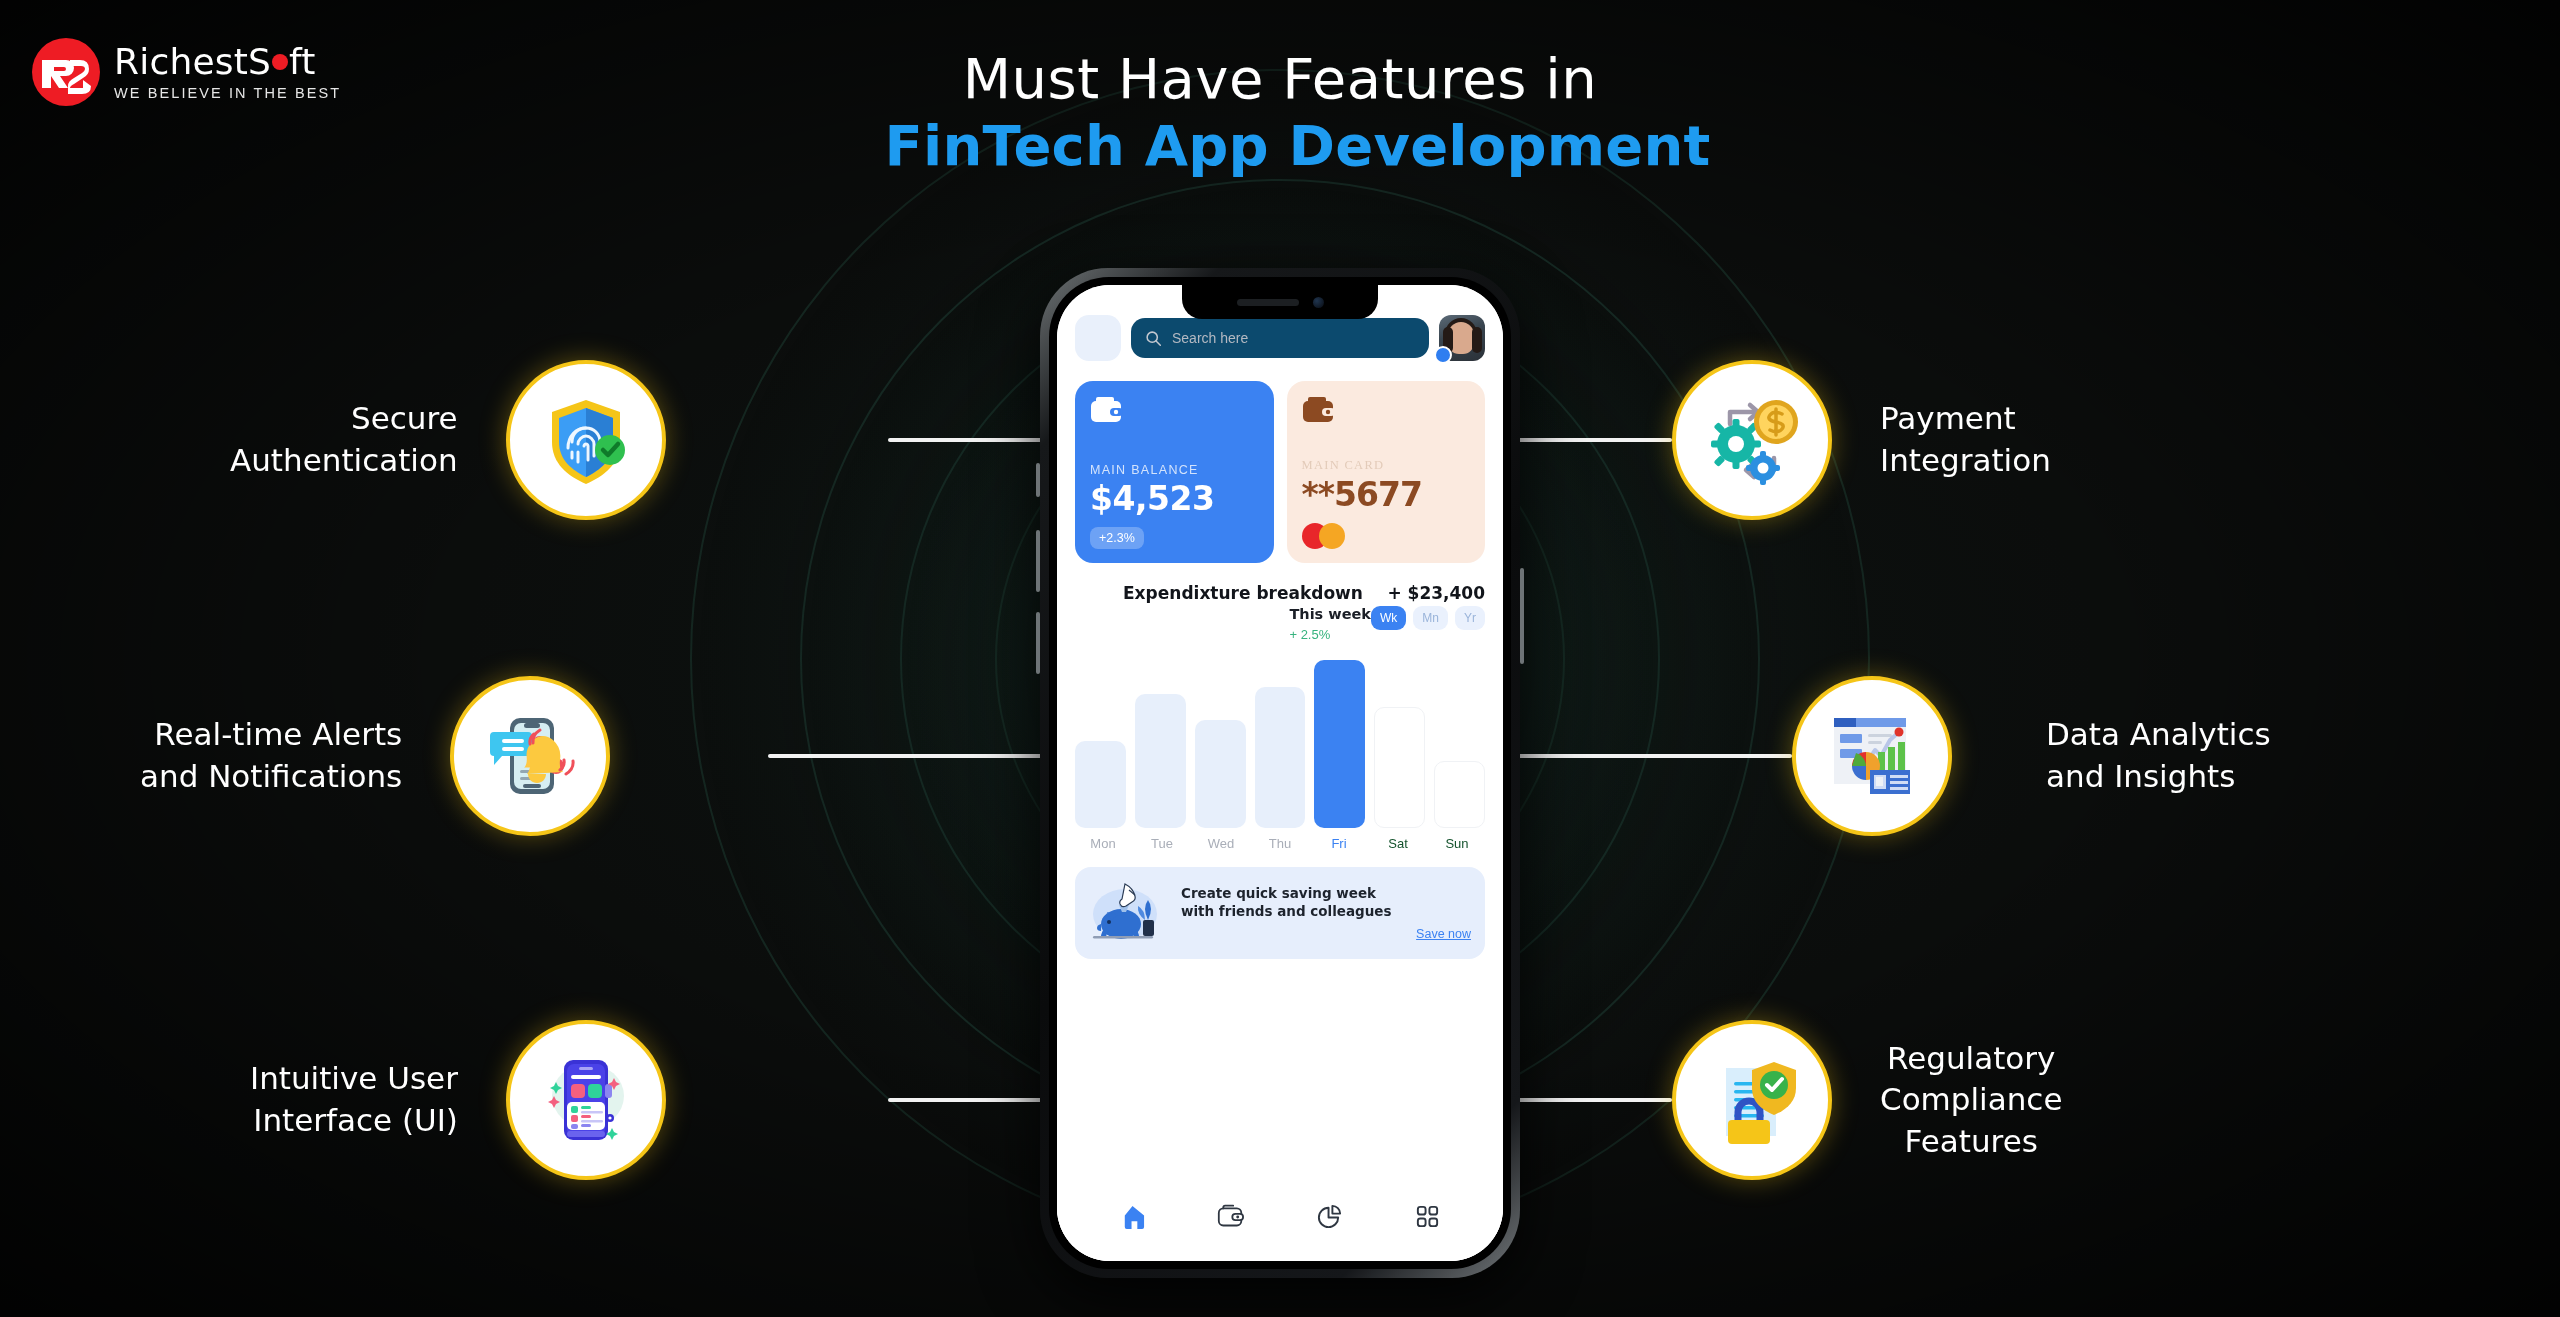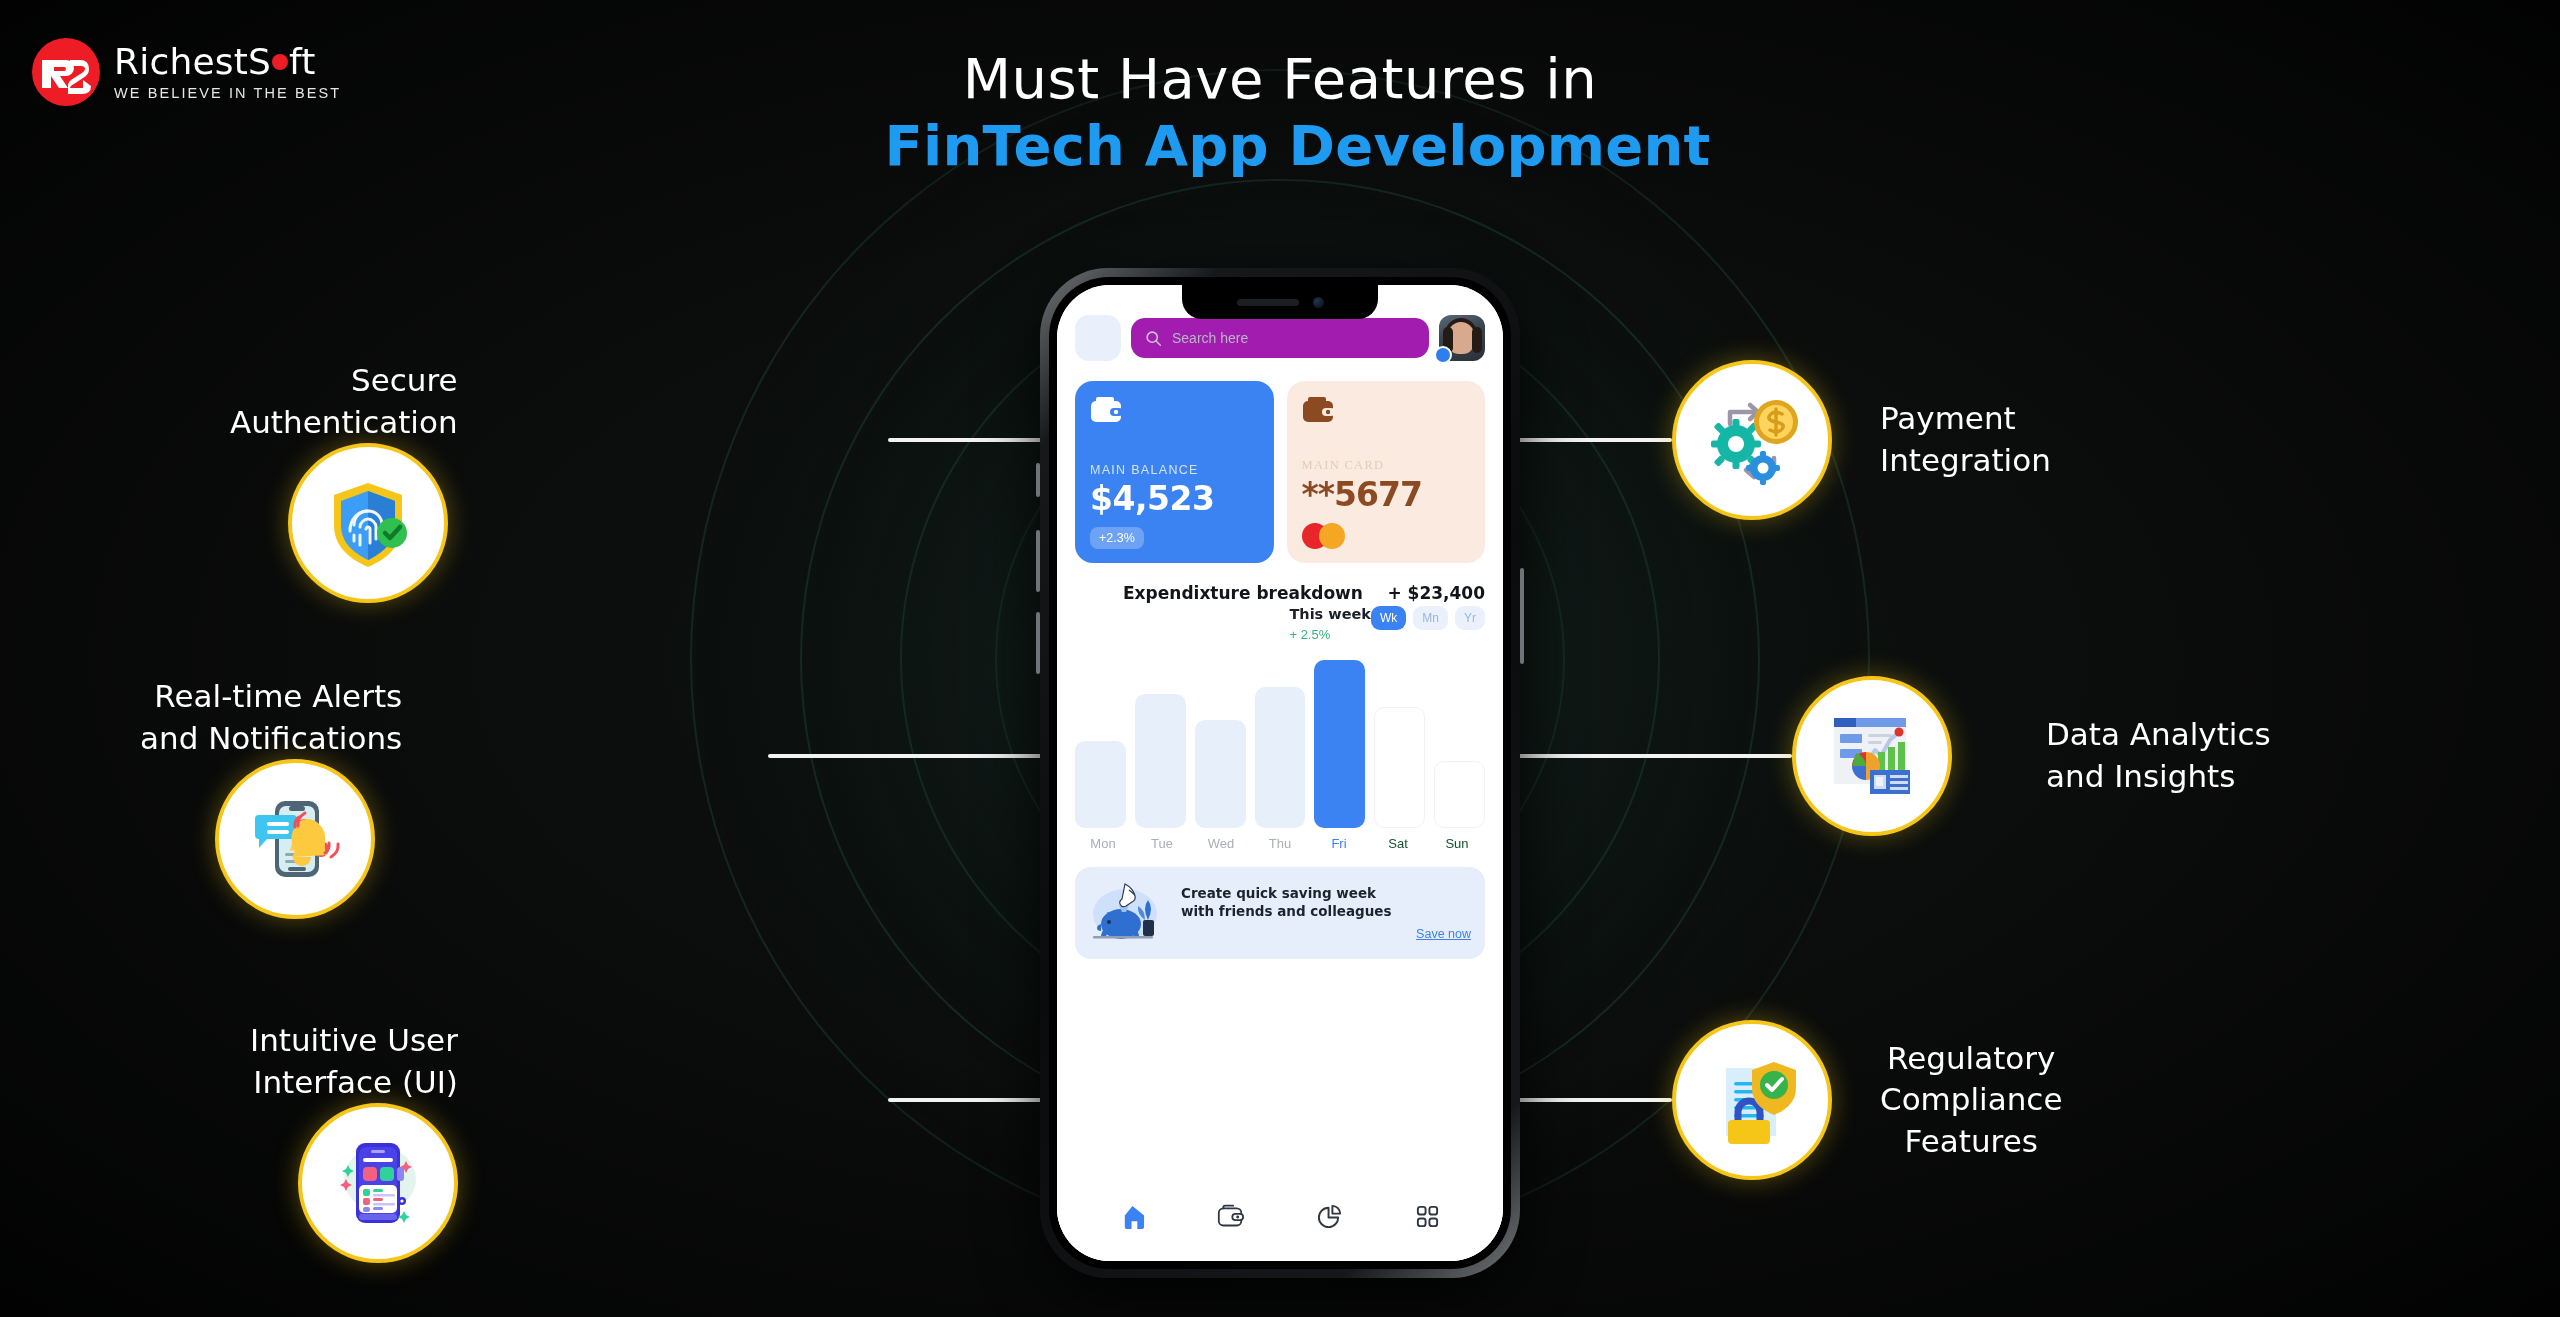--- a/index.html
+++ b/index.html
@@ -54,21 +54,21 @@
   
   .feature { position:absolute; display:flex; align-items:center; z-index:5; }
   .feature .badge {
     width:160px; height:160px; border-radius:50%; background:#ffffff;
     border:4px solid #f5c518; flex:0 0 auto;
     display:flex; align-items:center; justify-content:center;
     box-shadow:0 0 26px rgba(245,197,24,.35);
   }
   .feature .label { font-size:31px; color:#ffffff; line-height:1.34; white-space:nowrap;
                     font-family:"DejaVu Sans", sans-serif; font-weight:400; }
-  .feature.left  { flex-direction:column; }
+  .feature.left  { flex-direction:row; }
   .feature.left  .label { text-align:right; margin-right:48px; order:-1; }
   .feature.right .label { text-align:left;  margin-left:48px; }
   .feature.center-label .label { text-align:center; }
 
   
   #phone {
     position:absolute; left:1040px; top:268px; width:480px; height:1010px; z-index:6;
   }
   #phone .frame {
     position:absolute; inset:0; border-radius:68px;
@@ -94,21 +94,21 @@
   #phone .side { position:absolute; background:#6e7477; border-radius:3px; }
   #phone .side.s1 { left:-4px; top:195px; width:4px; height:34px; }
   #phone .side.s2 { left:-4px; top:262px; width:4px; height:62px; }
   #phone .side.s3 { left:-4px; top:344px; width:4px; height:62px; }
   #phone .side.s4 { right:-4px; top:300px; width:4px; height:96px; }
 
   
   .app { position:absolute; inset:0; background:#fff; padding:22px 18px 0; }
   .app-top { display:flex; align-items:center; gap:10px; height:46px; margin-top:8px; }
   .sq-btn { width:46px; height:46px; border-radius:14px; background:#e9f0fb; flex:0 0 auto; }
-  .searchbar { flex:1 1 auto; height:40px; border-radius:14px; background:#a21caf;
+  .searchbar { flex:1 1 auto; height:40px; border-radius:14px; background:#0c4a6e;
                display:flex; align-items:center; gap:10px; padding:0 14px; }
   .searchbar .ph { font-size:14px; color:#b4b9c2; font-family:"Liberation Sans", sans-serif; }
   .avatar { width:46px; height:46px; border-radius:12px; flex:0 0 auto; position:relative; overflow:visible;
             background:linear-gradient(160deg,#5c6b78 0%,#39454f 40%,#2b3138 100%); }
   .avatar .face { position:absolute; left:9px; top:7px; width:26px; height:32px; border-radius:13px 13px 11px 11px;
                   background:#d9a98d; }
   .avatar .hair { position:absolute; left:6px; top:3px; width:32px; height:20px; border-radius:16px 16px 4px 4px;
                   background:#241a16; }
   .avatar .hair2 { position:absolute; left:4px; top:12px; width:10px; height:26px; border-radius:6px;
                   background:#241a16; }

